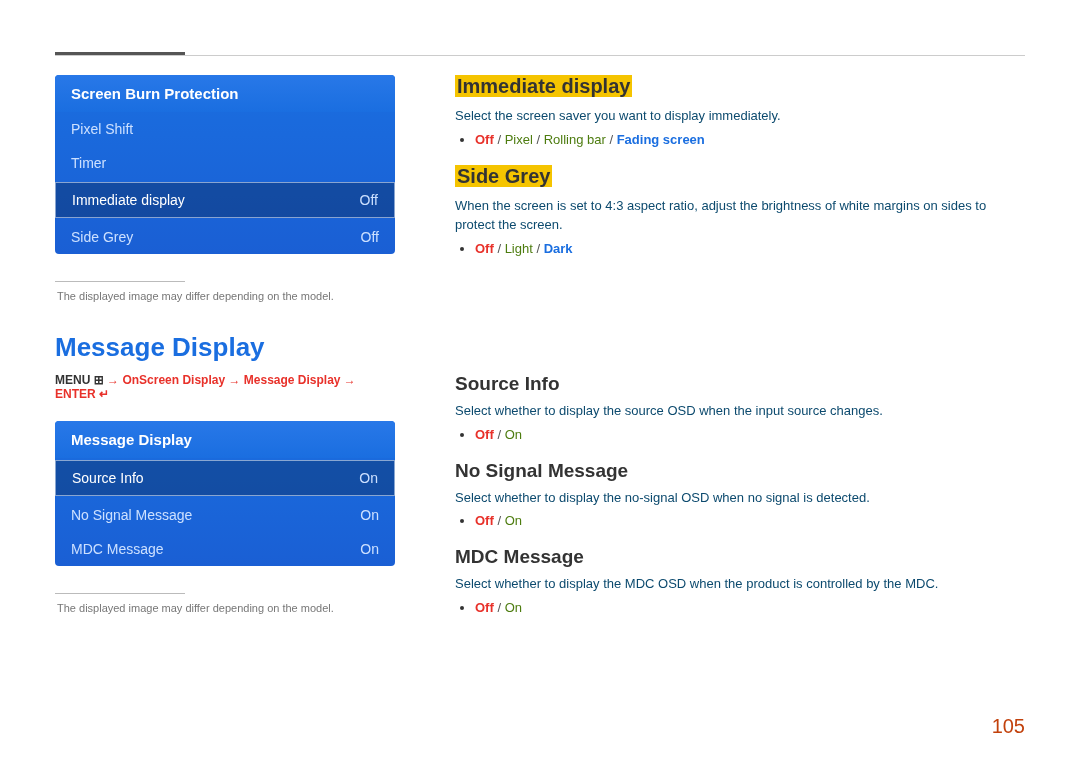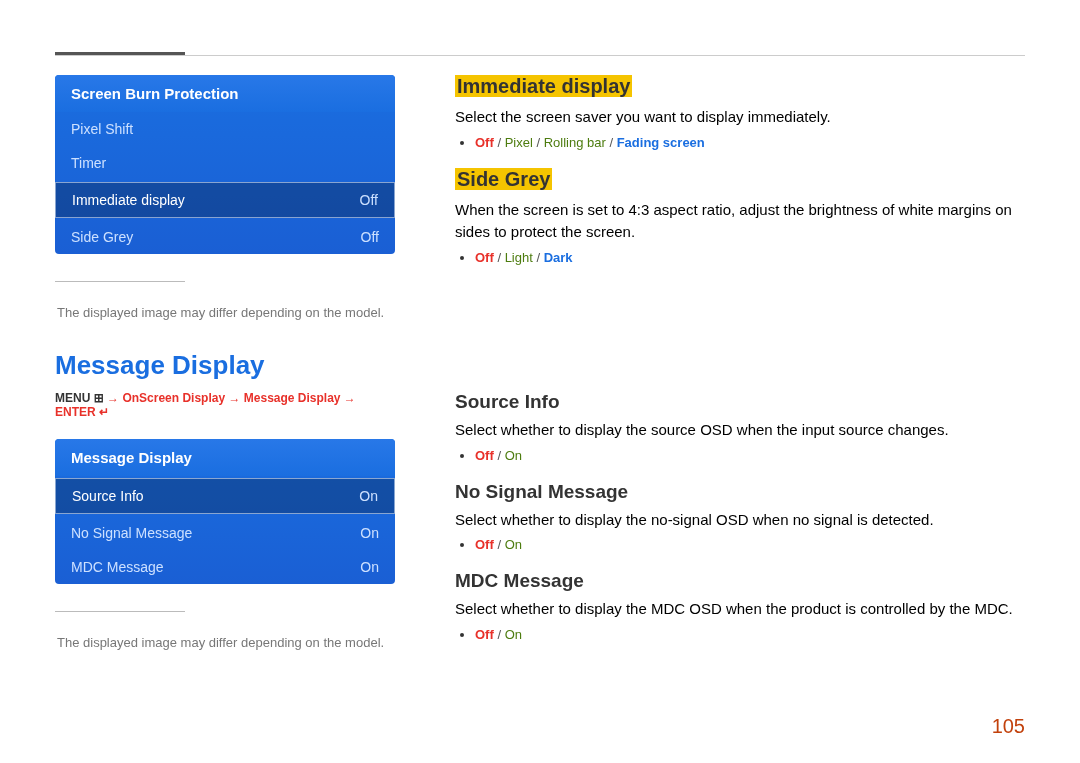--- a/index.html
+++ b/index.html
@@ -88,23 +88,23 @@
       border: 1.5px solid rgba(255,255,255,0.5);
       color: #fff;
       margin: 2px 0;
     }
 
     .menu-item .item-value {
       color: #cce0ff;
     }
 
     .note-text {
-      font-size: 13px;
+      font-size: 11px;
       color: #777;
-      margin-top: 23px;
+      margin-top: 8px;
       padding-left: 2px;
     }
 
     .note-divider {
       width: 130px;
       height: 1px;
       background: #bbb;
       margin-bottom: 5px;
     }
 
@@ -116,22 +116,22 @@
       margin-bottom: 8px;
     }
 
     .section-title.highlight {
       background: #f5c400;
       display: inline;
       padding: 0 2px;
     }
 
     .section-desc {
-      font-size: 15px;
-      color: #000000;
+      font-size: 13px;
+      color: #0c4a6e;
       margin-bottom: 6px;
       line-height: 1.5;
     }
 
     .bullet-list {
       list-style: disc;
       padding-left: 20px;
       margin-bottom: 18px;
     }
 

